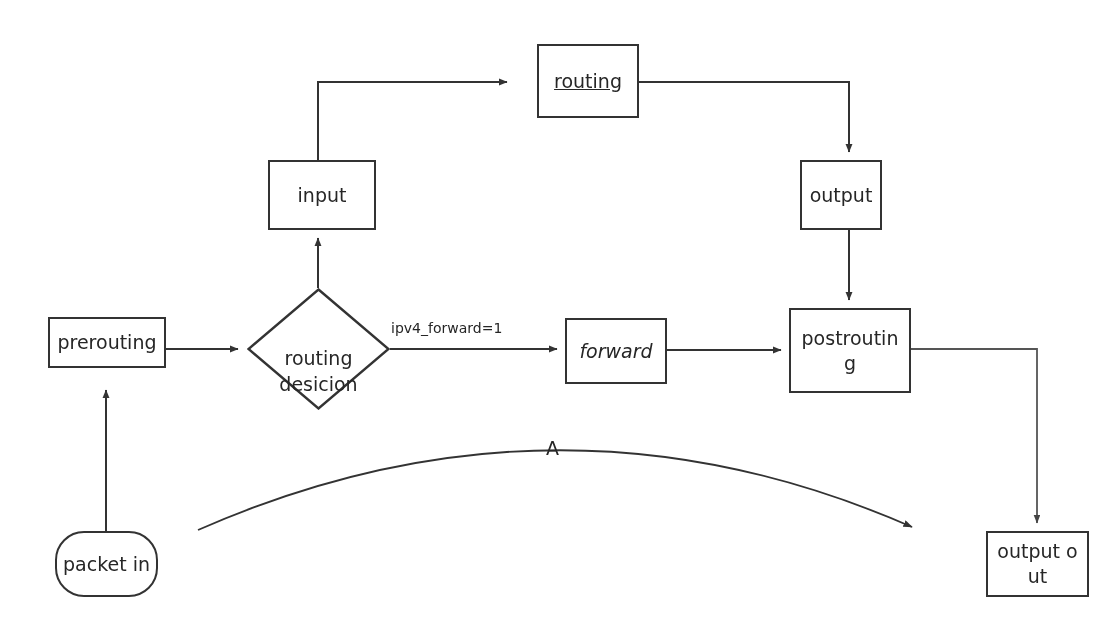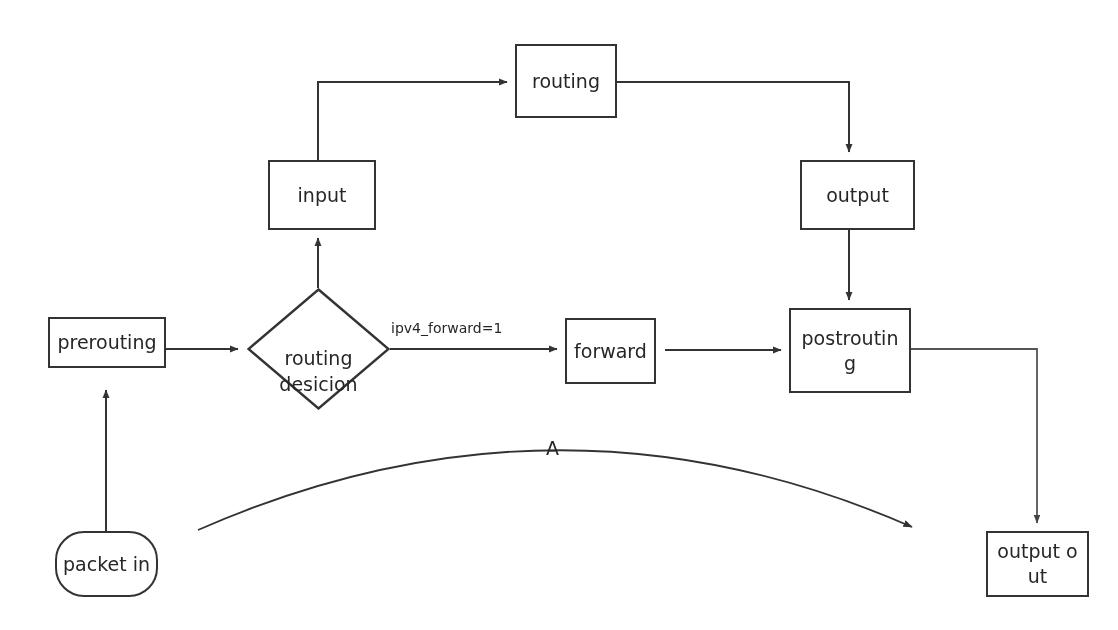--- a/index.html
+++ b/index.html
@@ -126,37 +126,37 @@
     <span class="node-label">prerouting</span>
   </div>
 
   <div class="node diamond" style="left:247px; top:288px; width:143px; height:122px;">
     <svg class="diamond-shape" viewBox="0 0 143 122" preserveAspectRatio="none">
       <polygon points="71.5,1.5 141.5,61 71.5,120.5 1.5,61" fill="#ffffff" stroke="#333333" stroke-width="2.4"></polygon>
     </svg>
     <span class="node-label">routing desicion</span>
   </div>
 
-  <div class="node box" style="left:565px; top:318px; width:91px; height:66px;">
+  <div class="node box" style="left:565px; top:318px; width:102px; height:66px;font-style:italic;">
     <span class="node-label">forward</span>
   </div>
 
   <div class="node box" style="left:789px; top:308px; width:122px; height:85px;justify-content:center;">
     <span class="node-label">postrouting</span>
   </div>
 
-  <div class="node box" style="left:515px; top:44px; width:102px; height:74px;">
+  <div class="node box" style="left:537px; top:44px; width:102px; height:74px;text-decoration:underline;">
     <span class="node-label">routing</span>
   </div>
 
   <div class="node box" style="left:268px; top:160px; width:108px; height:70px;">
     <span class="node-label">input</span>
   </div>
 
-  <div class="node box" style="left:800px; top:160px; width:115px; height:70px;">
+  <div class="node box" style="left:800px; top:160px; width:82px; height:70px;">
     <span class="node-label">output</span>
   </div>
 
   <div class="node box" style="left:55px; top:531px; width:103px; height:66px;border-radius:29px;">
     <span class="node-label">packet in</span>
   </div>
 
   <div class="node box" style="left:986px; top:531px; width:103px; height:66px;">
     <span class="node-label">output out</span>
   </div>

